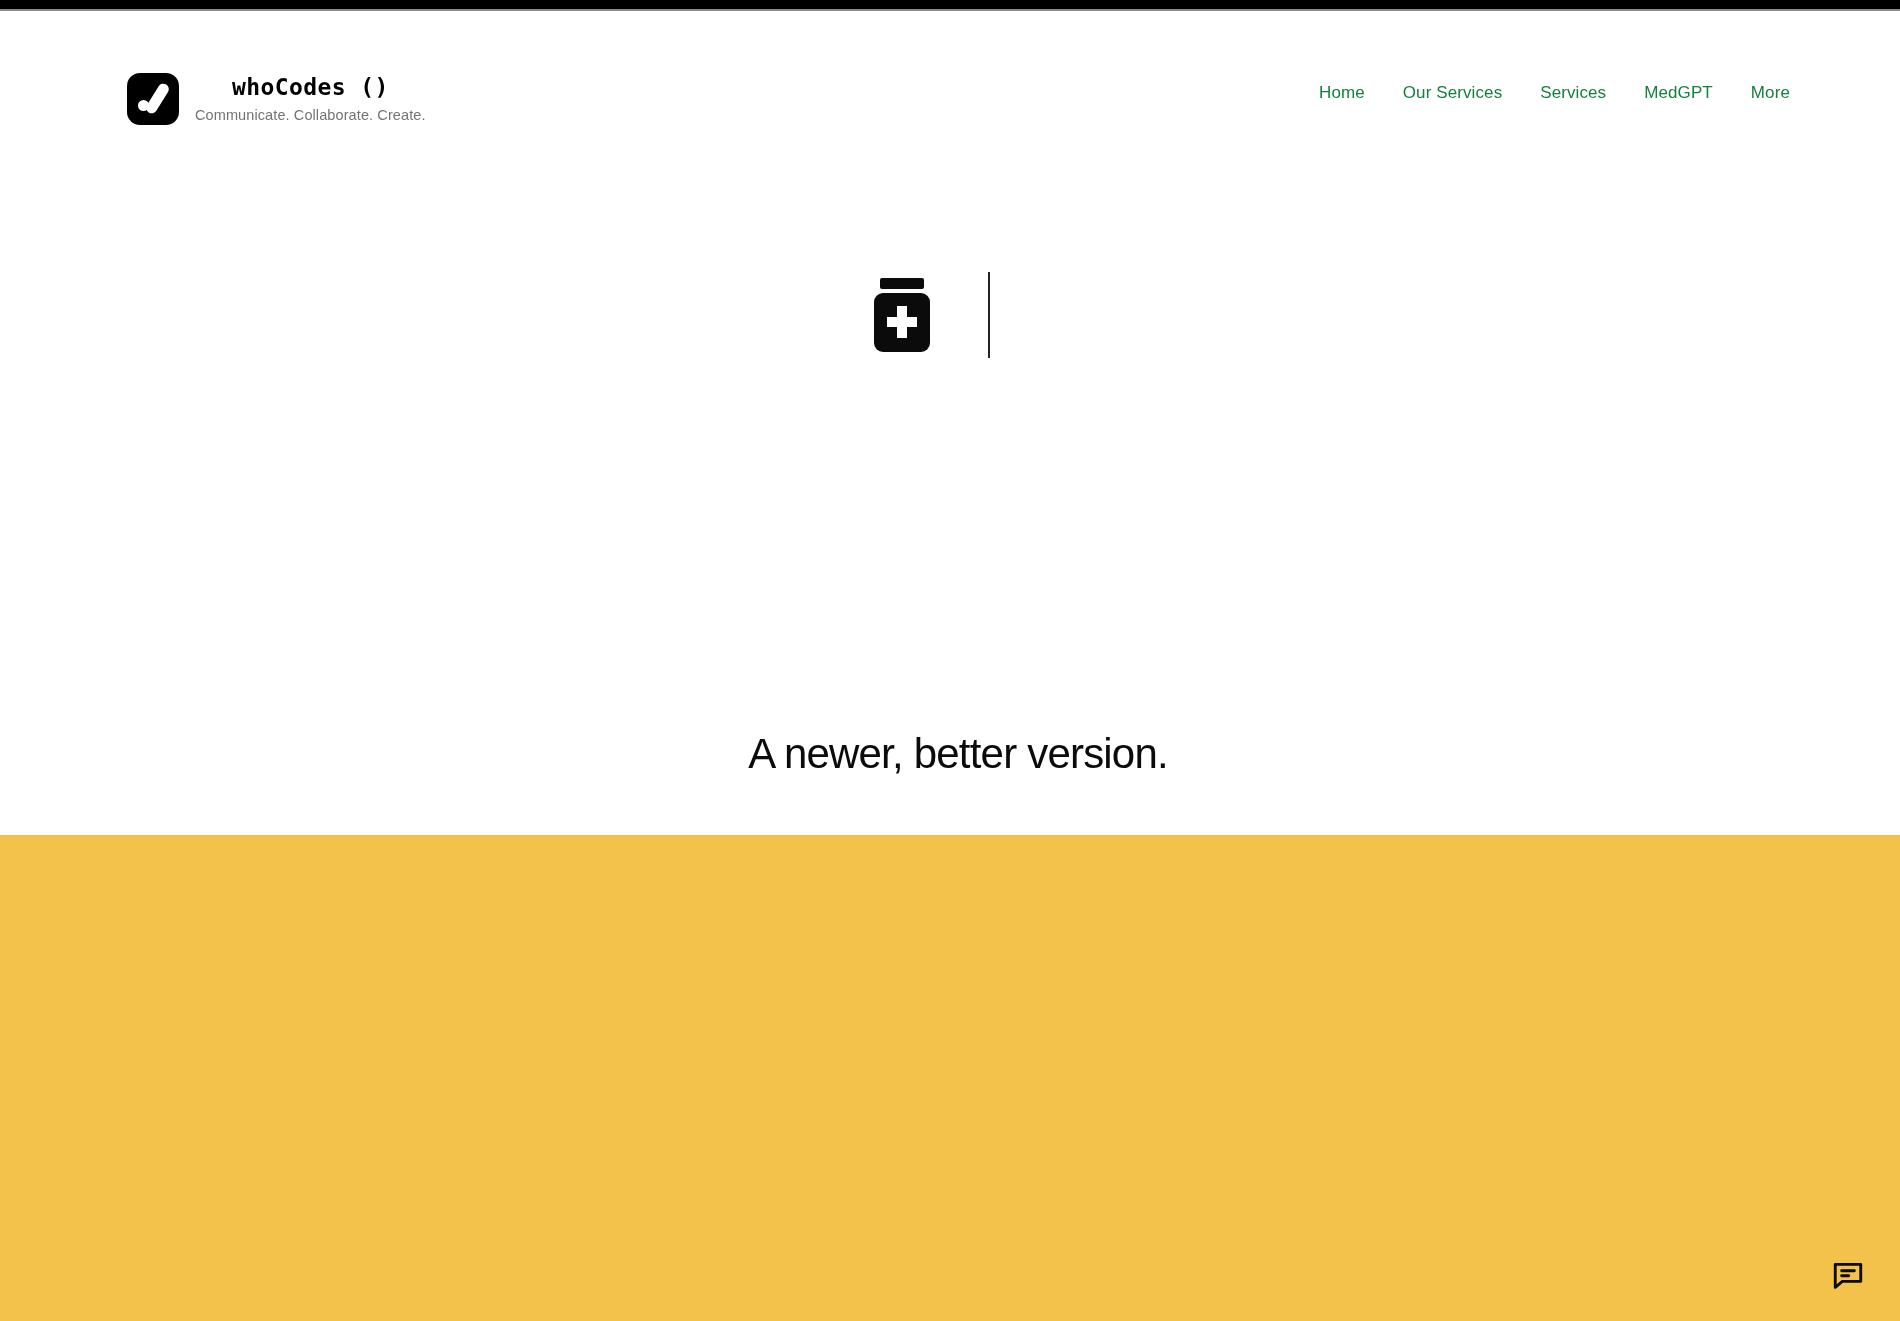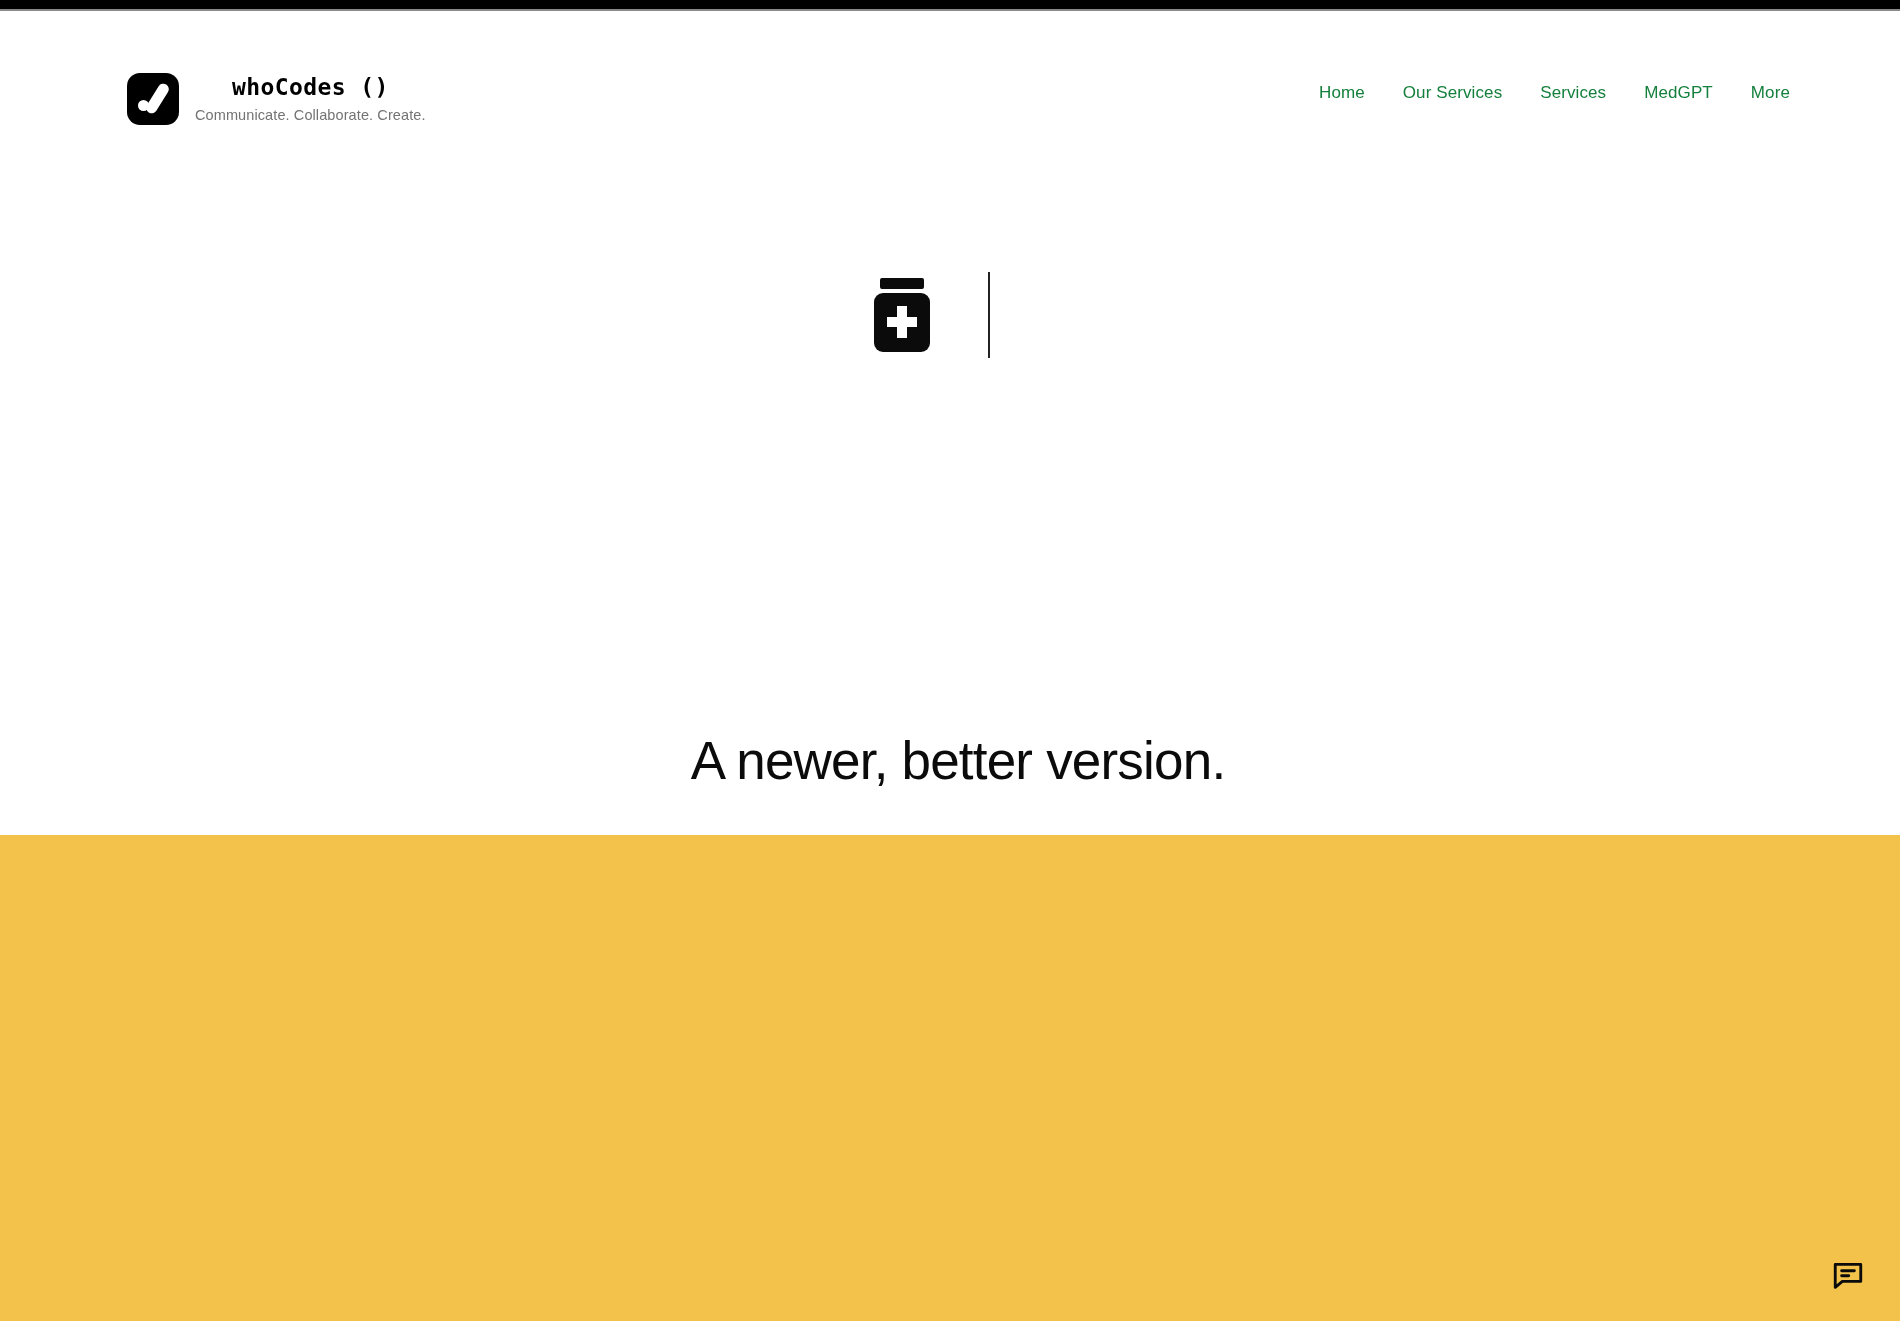--- a/index.html
+++ b/index.html
@@ -133,21 +133,21 @@
         rgba(90,125,155,0.35) 5px,
         rgba(215,232,240,0.45) 9px,
         rgba(70,105,135,0.30) 15px),
       linear-gradient(180deg,#9fb6c4 0%, #7d9cb0 35%, #a8bfcb 62%, #89a6b8 100%);
     background-size:100% 100%, 100% 100%, 100% 100%;
     white-space:nowrap;
   }
   .hero-subtitle {
     position:absolute; left:16px; right:0; top:595px;
     text-align:center;
-    font-size:53px; color:#0b0b0b; font-weight:400;
+    font-size:42px; color:#0b0b0b; font-weight:400;
     letter-spacing:-0.8px;
   }
 
   
   .site-footer {
     background:#F2C24A;
     height:498px;
     position:relative;
   }
 

